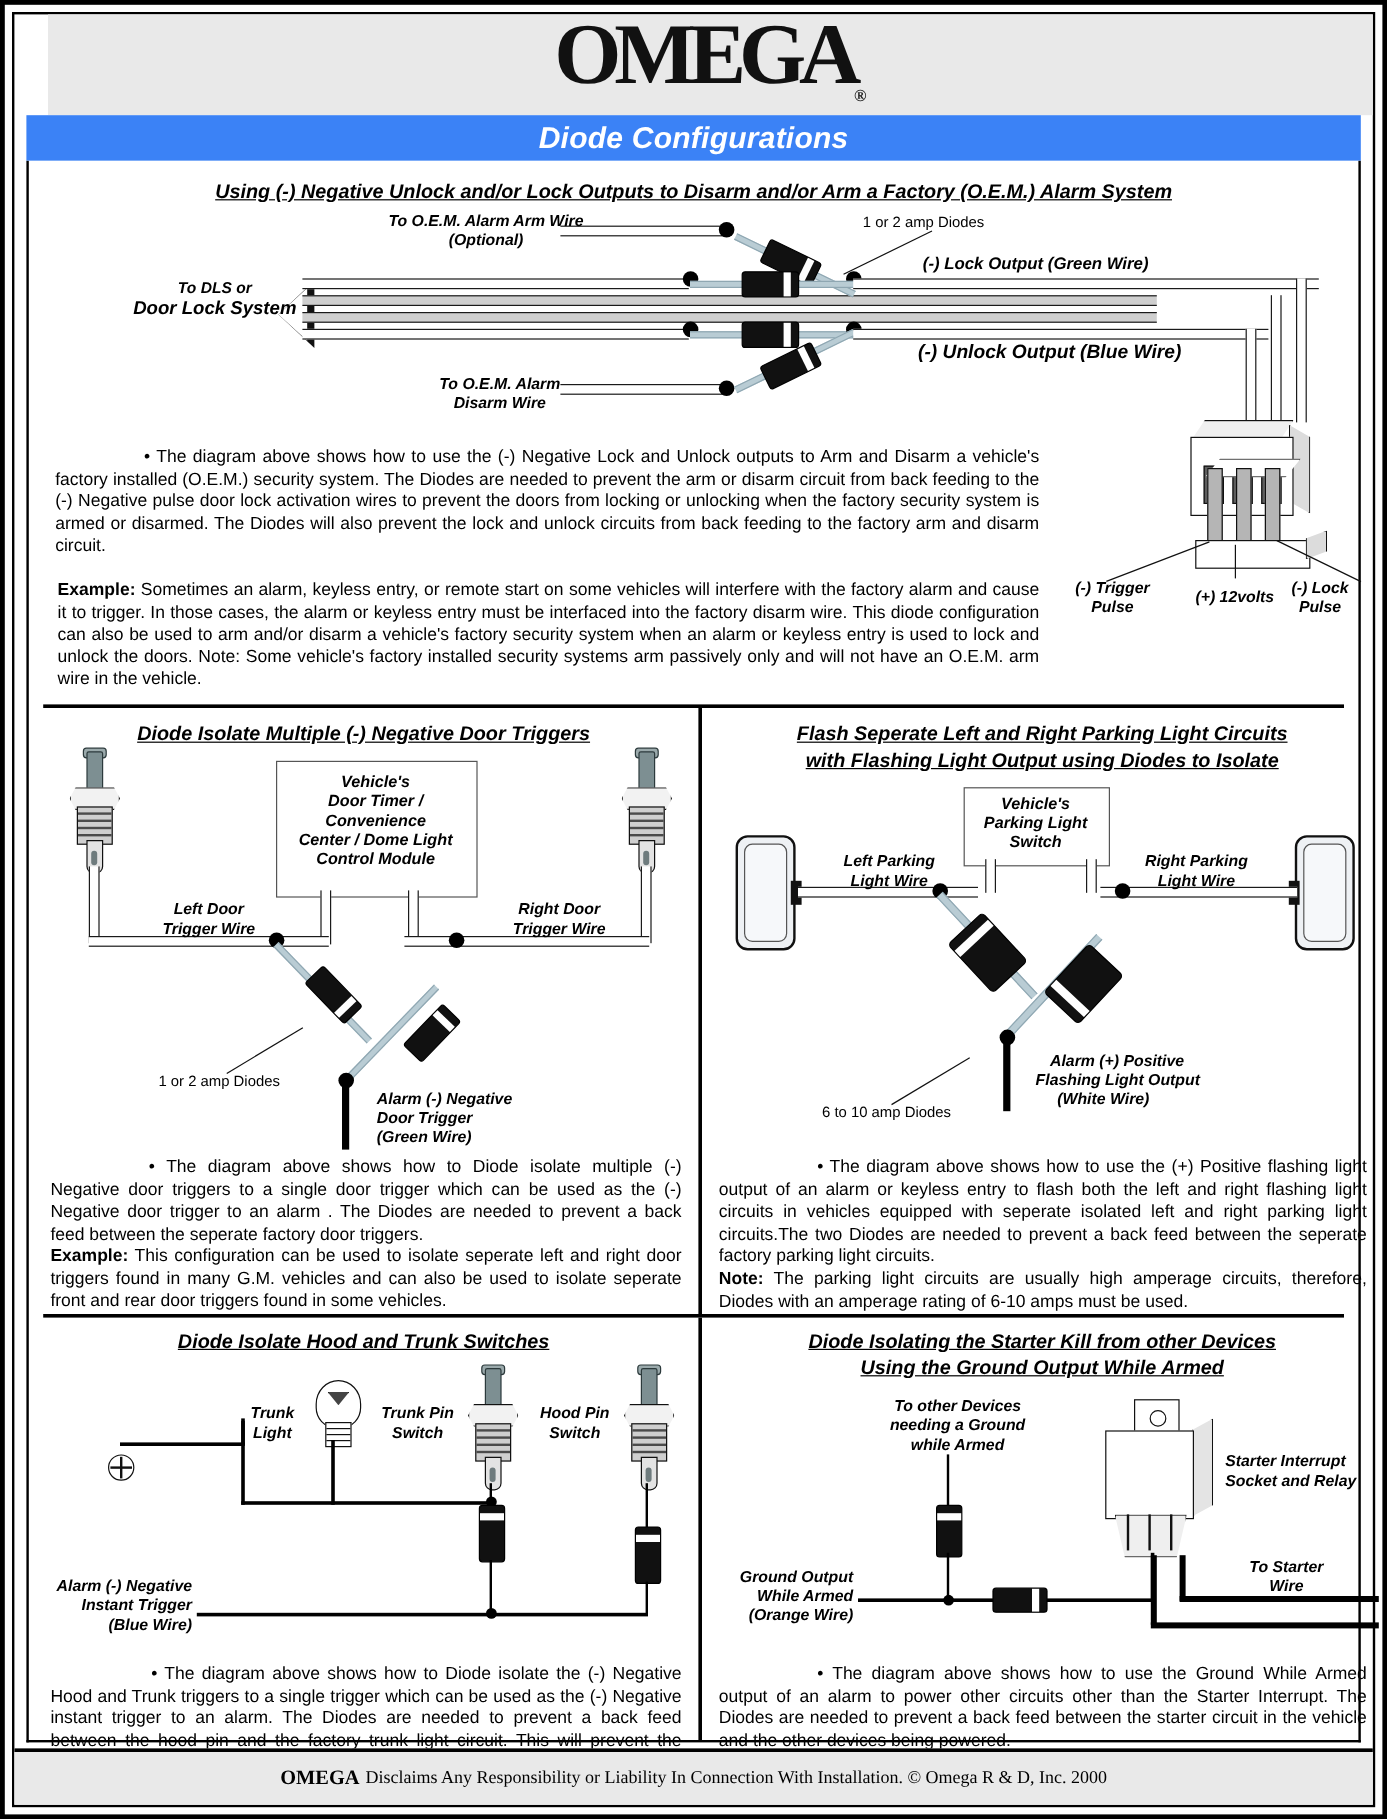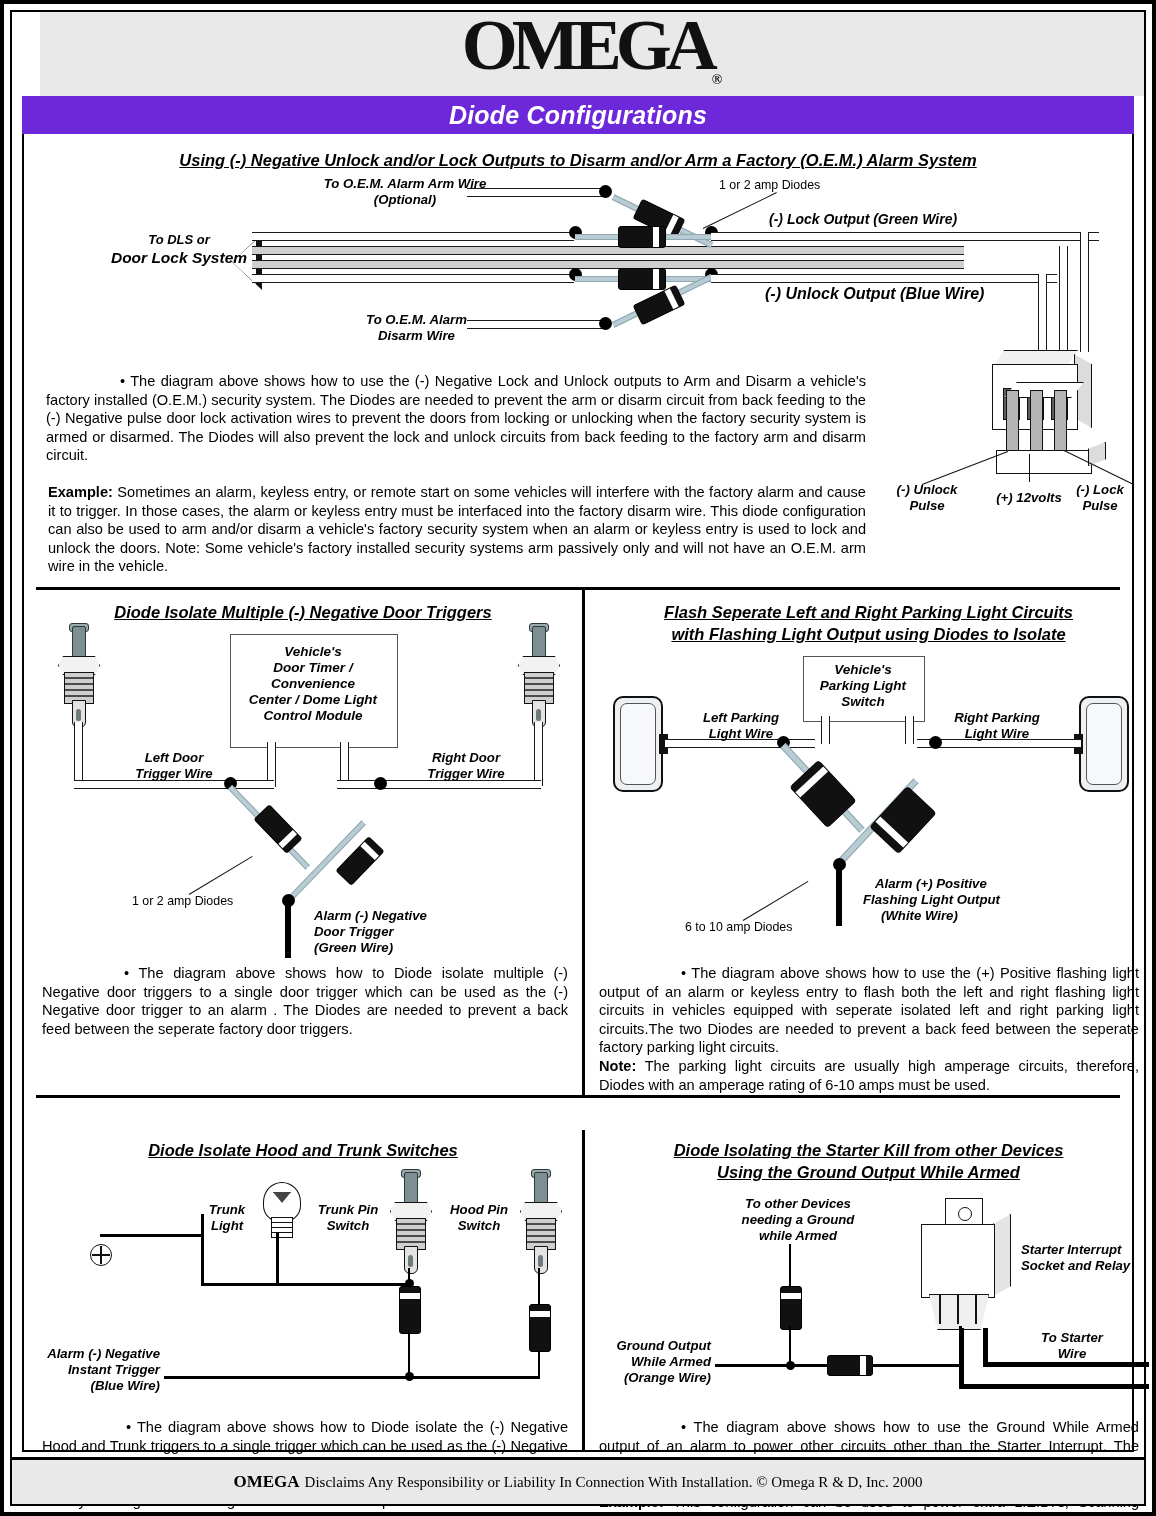--- a/index.html
+++ b/index.html
@@ -11,21 +11,21 @@
 
   
   .logo-area{position:absolute;left:0;right:0;top:0;height:84px;background:#e9e9e9;margin-left:28px;}
   .logo-wrap{position:absolute;left:50%;top:2px;transform:translateX(-50%);text-align:center;}
   .logo-omega{font-family:"Liberation Serif",serif;font-weight:700;font-size:72px;line-height:62px;
               letter-spacing:-6px;color:#111;white-space:nowrap;}
   .logo-omega .reg{font-size:14px;letter-spacing:0;vertical-align:sub;}
   .logo-sub{font-family:"Liberation Serif",serif;font-size:11.5px;letter-spacing:5.5px;
             color:#2a2a2a;margin-top:-4px;}
 
-  .title-bar{position:absolute;left:10px;right:10px;top:84px;height:38px;background:#6d28d9;}
+  .title-bar{position:absolute;left:10px;right:10px;top:84px;height:38px;background:#3b82f6;}
   .title-bar .t{position:absolute;inset:0;display:flex;align-items:center;justify-content:center;
                 color:#fff;font-size:25px;font-weight:700;font-style:italic;letter-spacing:.2px;}
 
   .body-box{position:absolute;left:10px;right:10px;top:122px;bottom:52px;border:2px solid #000;
             border-top:none;background:#fff;box-sizing:border-box;}
 
   
   .sec-title{text-align:center;font-size:16.5px;font-weight:700;font-style:italic;
              text-decoration:underline;line-height:21px;}
   .para{font-size:14.6px;line-height:18.6px;text-align:justify;text-justify:inter-word;}
@@ -229,21 +229,21 @@
           <div class="rside" style="left:98px;top:60px;width:16px;height:22px;clip-path:polygon(0 28%,100% 0,100% 72%,0 100%);"></div>
         </div>
 
         <div style="position:absolute;left:898px;top:68px;width:90px;height:34px;">
           <div style="position:absolute;left:0;top:34px;width:92px;height:1.2px;background:#111;transform:rotate(-21deg);transform-origin:left center;"></div>
         </div>
         <div style="position:absolute;left:1005px;top:72px;width:1.2px;height:28px;background:#111;"></div>
         <div style="position:absolute;left:1040px;top:68px;width:76px;height:36px;">
           <div style="position:absolute;left:0;top:0;width:78px;height:1.2px;background:#111;transform:rotate(26deg);transform-origin:left center;"></div>
         </div>
-        <div class="lbl c" style="left:848px;top:100px;width:110px;">(-) Unlock</div>
+        <div class="lbl c" style="left:848px;top:100px;width:110px;">(-) Trigger</div>
         <div class="lbl c" style="left:848px;top:116px;width:110px;">Pulse</div>
         <div class="lbl c" style="left:950px;top:108px;width:110px;">(+) 12volts</div>
         <div class="lbl c" style="left:1028px;top:100px;width:96px;">(-) Lock</div>
         <div class="lbl c" style="left:1028px;top:116px;width:96px;">Pulse</div>
       </div>
 
       <div class="para" style="position:absolute;left:22px;top:238px;width:820px;text-indent:74px;">• The diagram above shows how   to use the (-) Negative Lock and Unlock outputs to Arm and Disarm a vehicle's factory installed (O.E.M.) security system. The Diodes are needed to prevent the arm or disarm circuit from back feeding to the (-) Negative pulse door lock activation wires to prevent the doors from locking or unlocking when the factory security system is armed or disarmed. The Diodes will also prevent the lock and unlock circuits from back feeding to the factory arm and disarm circuit.</div>
       <div class="para" style="position:absolute;left:24px;top:349px;width:818px;">
         <b>Example:</b><span> Sometimes an alarm, keyless entry, or remote start on some vehicles will interfere with the factory alarm and cause it to trigger. In those cases, the alarm or keyless entry must be interfaced into the factory disarm wire. This diode configuration can also be used to arm and/or disarm a vehicle's factory security system when an alarm or keyless entry is used to lock and unlock the doors.  Note: Some vehicle's factory installed security systems arm passively only and will not have an O.E.M. arm wire in the vehicle.</span>
       </div>
@@ -327,20 +327,23 @@
           <div class="plain" style="left:108px;top:272px;">1 or 2 amp Diodes</div>
           <div style="position:absolute;left:165px;top:230px;width:72px;height:40px;">
             <div style="position:absolute;left:0;top:42px;width:74px;height:1.2px;background:#111;transform:rotate(-31deg);transform-origin:left center;"></div>
           </div>
           <div class="lbl" style="left:290px;top:286px;">Alarm (-) Negative</div>
           <div class="lbl" style="left:290px;top:302px;">Door Trigger</div>
           <div class="lbl" style="left:290px;top:318px;">(Green Wire)</div>
         </div>
 
         <div class="para" style="position:absolute;left:18px;top:374px;width:526px;text-indent:82px;">• The diagram above shows how to Diode isolate multiple (-) Negative door triggers to a single door trigger which can be used as the (-) Negative door trigger to an alarm . The Diodes are needed to prevent a back feed between the seperate factory door triggers.</div>
+        <div class="para" style="position:absolute;left:18px;top:448px;width:526px;">
+          <b>Example:</b><span> This configuration can be used to isolate seperate left and right door triggers found in many G.M. vehicles and can also be used to isolate seperate front and rear door triggers found in some vehicles.</span>
+        </div>
       </div>
 
       <div style="position:absolute;left:561px;top:0;width:567px;height:505px;">
         <div class="sec-title" style="position:absolute;left:12px;right:12px;top:12px;">Flash Seperate Left and Right Parking Light Circuits</div>
         <div class="sec-title" style="position:absolute;left:12px;right:12px;top:34px;">with Flashing Light Output using Diodes to Isolate</div>
 
         <div style="position:absolute;left:0;top:58px;width:567px;height:318px;">
 
           <div style="position:absolute;left:218px;top:8px;width:120px;height:64px;border:1.8px solid #555;background:#fff;"></div>
           <div class="lbl c" style="left:218px;top:14px;width:120px;font-size:13.5px;">Vehicle's</div>
@@ -391,21 +394,21 @@
 
         <div class="para" style="position:absolute;left:14px;top:374px;width:540px;text-indent:82px;">• The diagram above shows how to use the (+) Positive flashing light output of an alarm or keyless entry to flash both the left and right flashing light circuits in vehicles equipped with seperate isolated left and right parking light circuits.The two Diodes are needed to prevent a back feed between the seperate factory parking light circuits.</div>
         <div class="para" style="position:absolute;left:14px;top:467px;width:540px;">
           <b>Note:</b><span> The parking light circuits are usually high amperage circuits, therefore, Diodes with an amperage rating of  6-10 amps must be used.</span>
         </div>
       </div>
     </div>
 
     <div class="hr-thick" style="top:961px;left:12px;right:12px;"></div>
 
-    <div style="position:absolute;left:0;right:0;top:964px;bottom:0;margin-top:32px;">
+    <div style="position:absolute;left:0;right:0;top:964px;bottom:0;">
       <div class="vr-thick" style="left:558px;top:0;bottom:0;"></div>
 
       <div style="position:absolute;left:0;top:0;width:558px;height:400px;">
         <div class="sec-title" style="position:absolute;left:20px;right:20px;top:10px;">Diode Isolate Hood and Trunk Switches</div>
 
         <div style="position:absolute;left:0;top:34px;width:558px;height:250px;">
 
           <div class="bulb" style="left:236px;top:18px;">
             <div class="glass"></div>
                 <div class="fil"></div>

